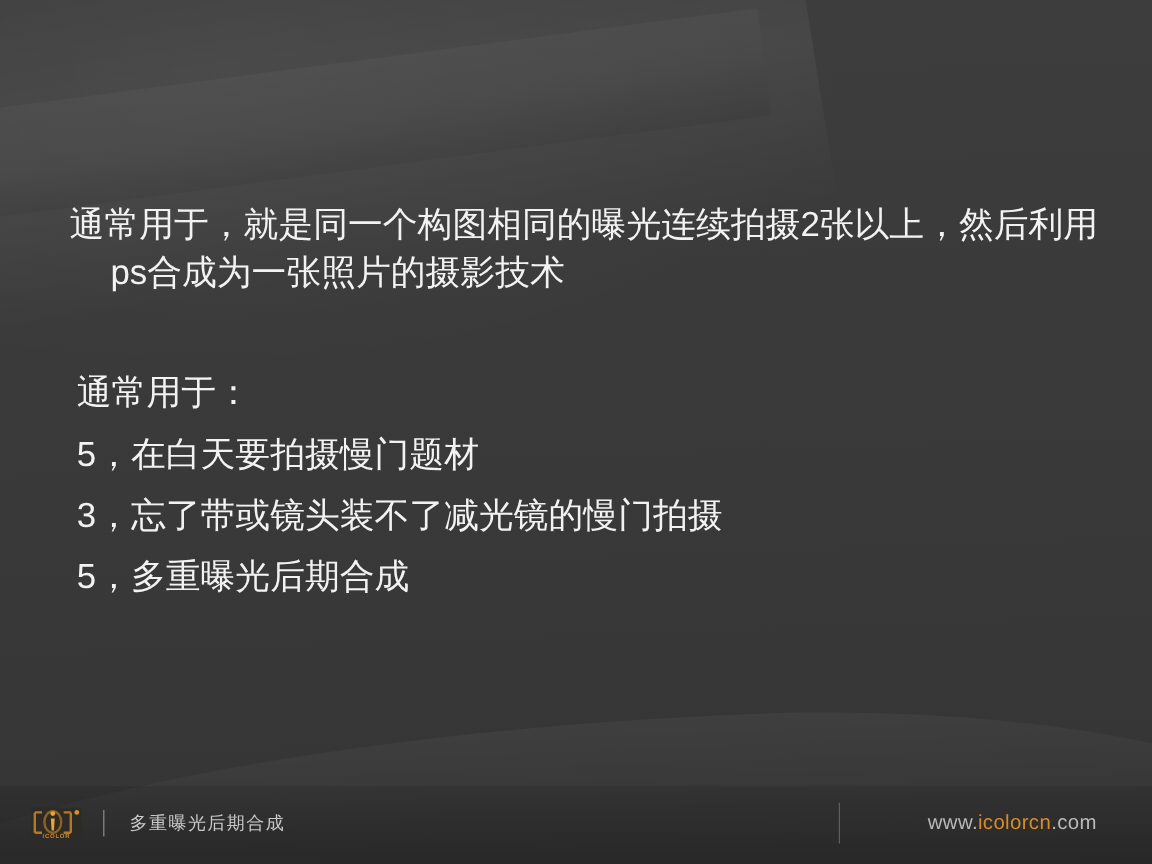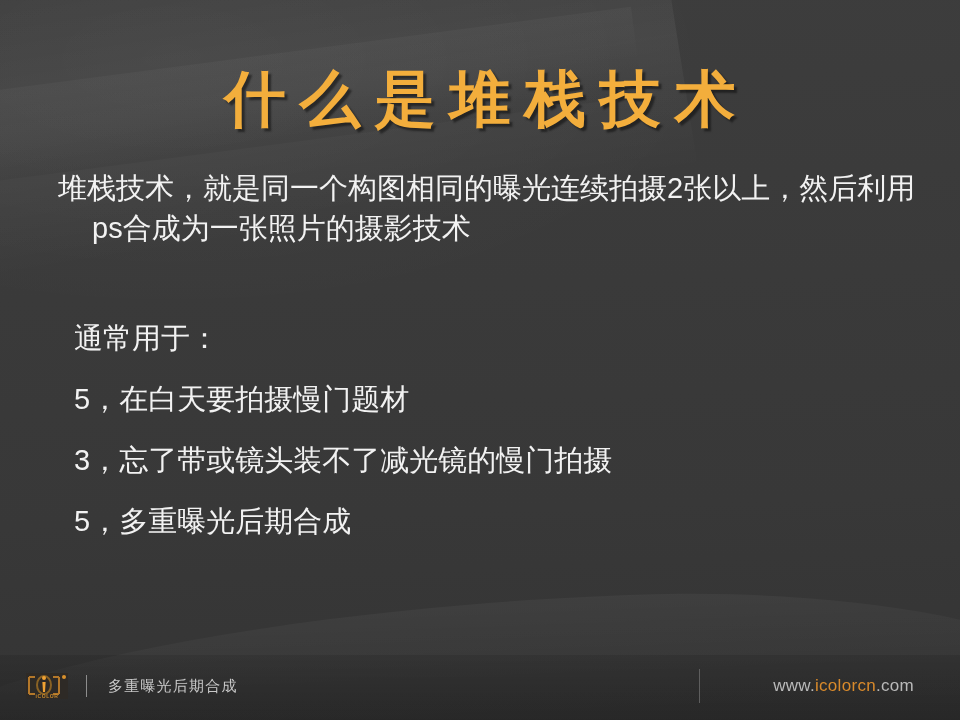--- a/index.html
+++ b/index.html
@@ -103,21 +103,21 @@
   .list-block {
     position: absolute;
     left: 58px;
     top: 300px;
     width: 860px;
     color: #f2f2f2;
     font-size: 29px;
     line-height: 45px;
   }
   .list-line {
-    margin: 16px;
+    margin: 6px;
     white-space: nowrap;
   }
 
   
   .footer {
     position: absolute;
     left: 0;
     top: 662px;
     width: 960px;
     height: 48px;
@@ -186,24 +186,23 @@
 </head>
 <body>
 
 <div class="slide">
 
   <div class="streak-top"></div>
   <div class="streak-top2"></div>
   <div class="streak-bottom"></div>
   <div class="footer-shade"></div>
 
-  <h1 class="title">什么是堆栈技术</h1>
 
   <div class="body-block">
-    <p class="para">堆栈技术，就是同一个构图相同的曝光连续拍摄2张以上，然后利用ps合成为一张照片的摄影技术</p>
+    <p class="para">通常用于，就是同一个构图相同的曝光连续拍摄2张以上，然后利用ps合成为一张照片的摄影技术</p>
   </div>
 
   <div class="list-block">
     <p class="list-line">通常用于：</p>
     <p class="list-line">5，在白天要拍摄慢门题材</p>
     <p class="list-line">3，忘了带或镜头装不了减光镜的慢门拍摄</p>
     <p class="list-line">5，多重曝光后期合成</p>
   </div>
 
   <div class="footer">

